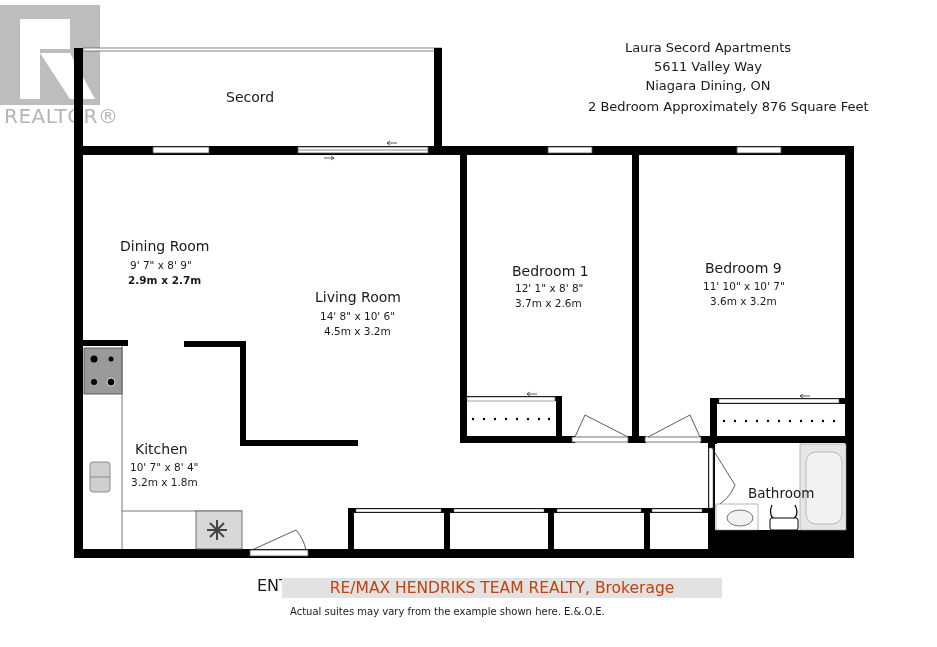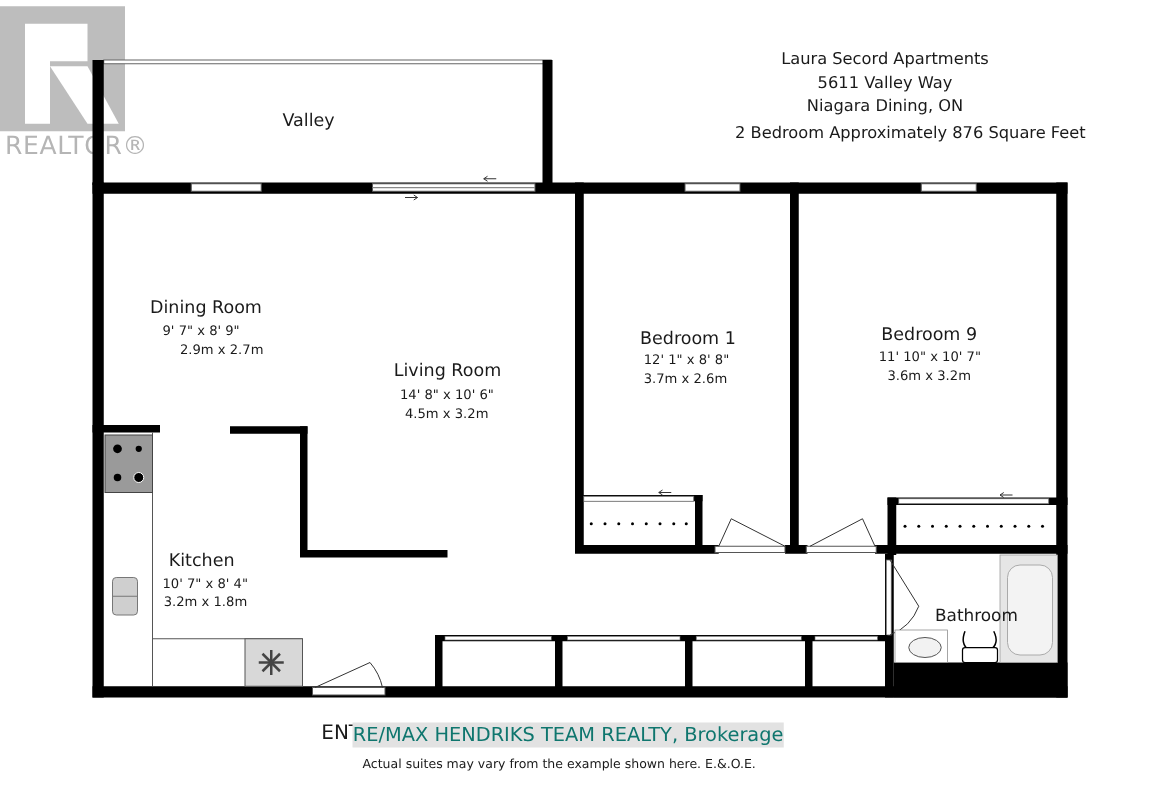--- a/index.html
+++ b/index.html
@@ -3,21 +3,21 @@
 <meta charset="utf-8">
 <style>
   html, body { margin:0; padding:0; background:#ffffff; }
   body { width:937px; height:647px; position:relative; overflow:hidden; font-family:"DejaVu Sans", sans-serif; color:#1a1a1a; }
   svg.plan { position:absolute; left:0; top:0; }
   .room-name { position:absolute; font-size:14px; font-family:"DejaVu Sans", sans-serif; white-space:nowrap; }
   .room-dim { position:absolute; font-size:10.5px; font-family:"DejaVu Sans", sans-serif; white-space:nowrap; line-height:15px; }
   .hdr { position:absolute; font-size:13px; text-align:center; white-space:nowrap; }
   .logo-box { position:absolute; left:0; top:5px; width:100px; height:100px; background:#bdbdbd; }
   .logo-text { position:absolute; left:4px; top:104px; font-size:20px; color:#b5b5b5; letter-spacing:0.5px; font-family:"DejaVu Sans", sans-serif; }
-  .watermark { position:absolute; left:282px; top:578px; width:345px; height:20px; background:#e2e2e2; color:#0f766e; font-size:15.5px; line-height:20px; text-align:center; white-space:nowrap; }
+  .watermark { position:absolute; left:282px; top:578px; width:440px; height:20px; background:#e2e2e2; color:#c2410c; font-size:15.5px; line-height:20px; text-align:center; white-space:nowrap; }
   .disclaimer { position:absolute; left:290px; top:606px; font-size:10px; white-space:nowrap; }
   .entry { position:absolute; left:257px; top:576px; font-size:16px; }
 </style>
 </head>
 <body>
 
 <div class="logo-box">
   <svg width="100" height="100" viewBox="0 0 100 100">
     <rect x="20" y="14" width="20" height="80" fill="#ffffff"></rect>
     <rect x="40" y="14" width="30" height="30" fill="#ffffff"></rect>
@@ -147,25 +147,25 @@
   </g>
 
   <g stroke="#333" stroke-width="0.8" fill="none">
     <path d="M387 143 L397 143 M387 143 L390 141 M387 143 L390 145"></path>
     <path d="M324 158 L334 158 M334 158 L331 156 M334 158 L331 160"></path>
     <path d="M527 394 L537 394 M527 394 L530 392 M527 394 L530 396"></path>
     <path d="M800 396 L810 396 M800 396 L803 394 M800 396 L803 398"></path>
   </g>
 </svg>
 
-<div class="room-name" style="left:226px; top:89px;">Valley</div>
+<div class="room-name" style="left:226px; top:89px;">Secord</div>
 
 <div class="room-name" style="left:120px; top:238px;">Dining Room</div>
 <div class="room-dim" style="left:130px; top:258px;">9' 7" x 8' 9"</div>
-<div class="room-dim" style="left:144px; top:273px;">2.9m x 2.7m</div>
+<div class="room-dim" style="left:128px; top:273px;font-weight:bold;">2.9m x 2.7m</div>
 
 <div class="room-name" style="left:315px; top:289px;">Living Room</div>
 <div class="room-dim" style="left:320px; top:309px;">14' 8" x 10' 6"</div>
 <div class="room-dim" style="left:324px; top:324px;">4.5m x 3.2m</div>
 
 <div class="room-name" style="left:512px; top:263px;text-align:center;">Bedroom 1</div>
 <div class="room-dim" style="left:515px; top:281px;">12' 1" x 8' 8"</div>
 <div class="room-dim" style="left:515px; top:296px;">3.7m x 2.6m</div>
 
 <div class="room-name" style="left:705px; top:260px;">Bedroom 9</div>

